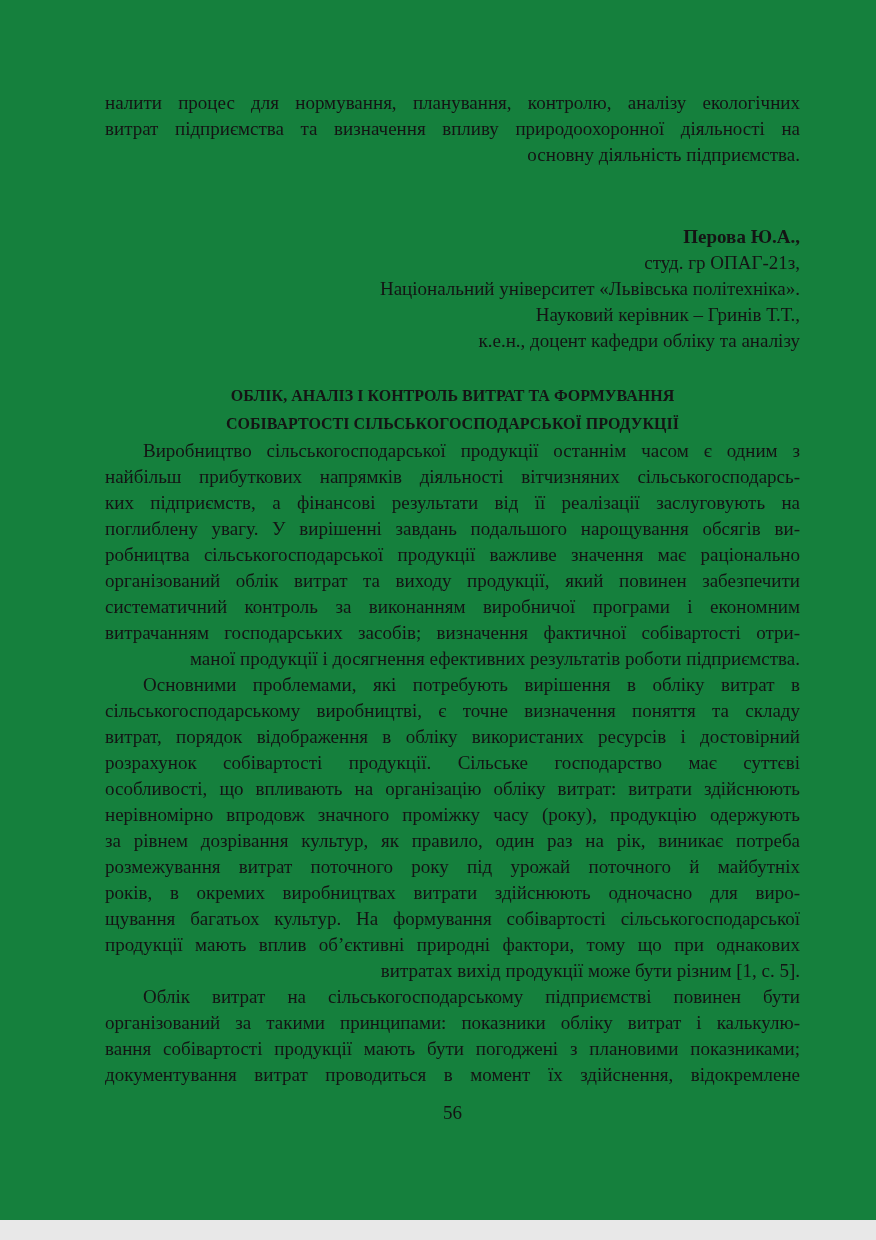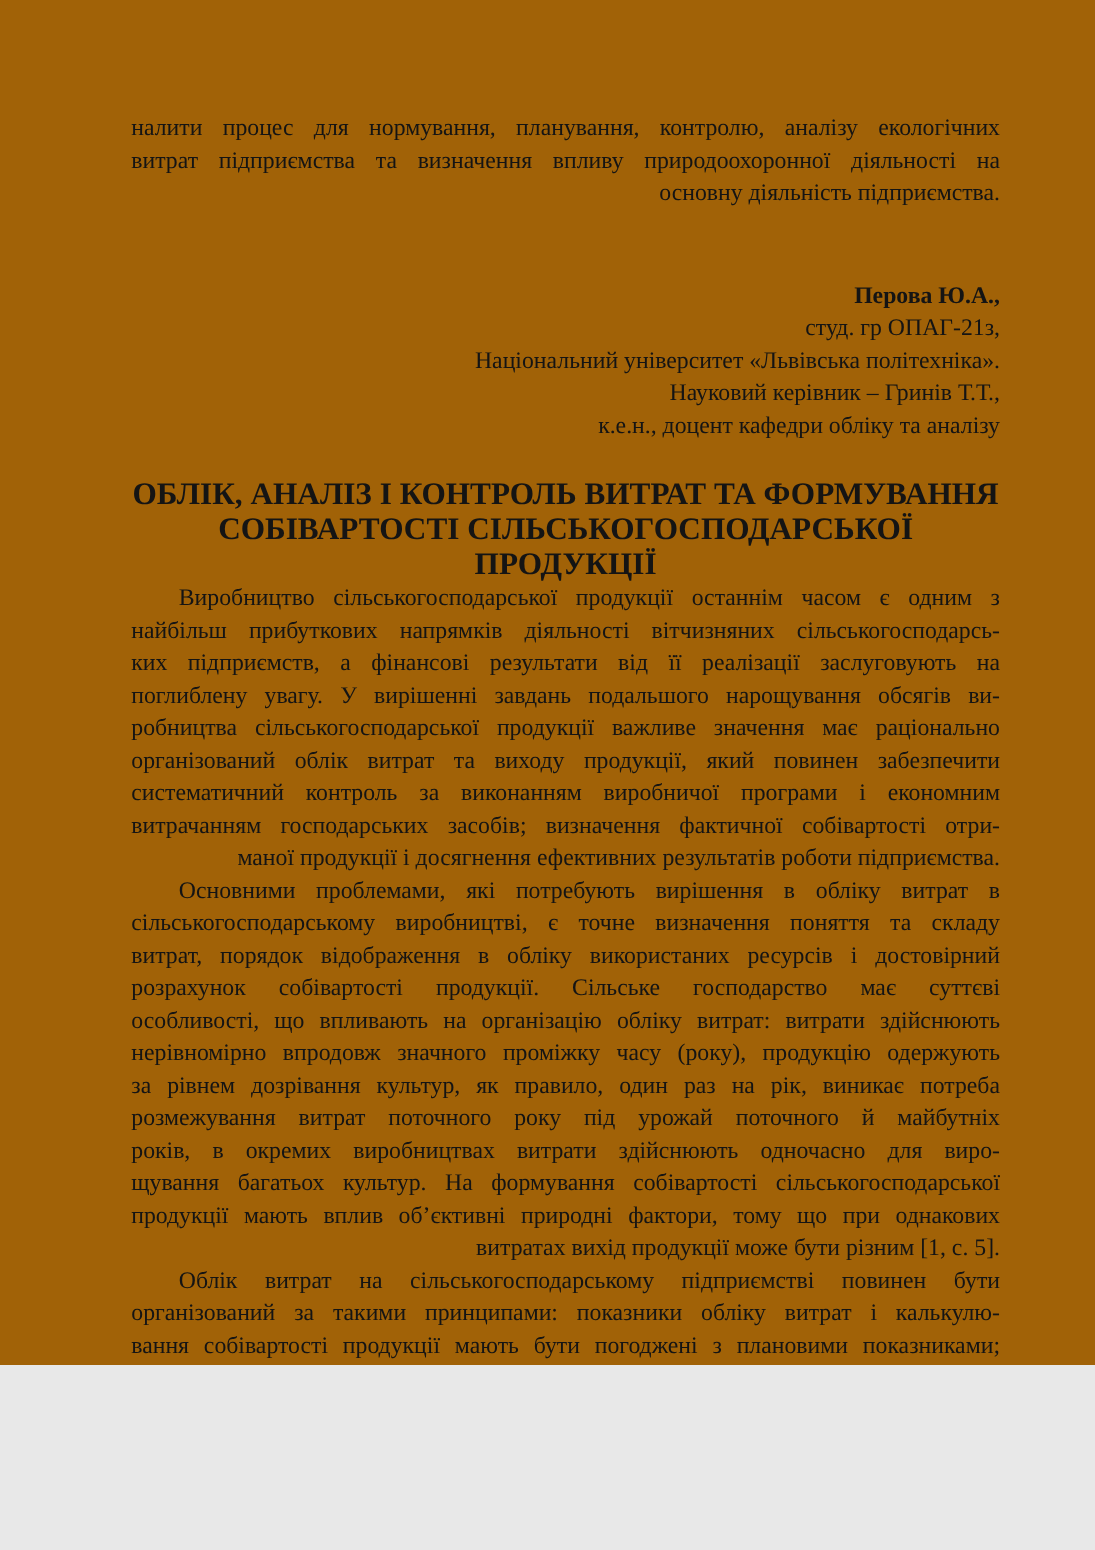--- a/index.html
+++ b/index.html
@@ -4,22 +4,22 @@
 <style>
   * { margin: 0; padding: 0; box-sizing: border-box; }
   html, body { background: #e8e8e8; }
   body {
     width: 876px; height: 1240px;
     font-family: "Liberation Serif", "DejaVu Serif", serif;
     color: #141414;
   }
   .page {
     position: relative;
-    width: 876px; height: 1092px;
-    background: #a16207;
+    width: 876px; height: 1220px;
+    background: #15803d;
     padding: 90px 76px 16px 105px;
     overflow: hidden;
     font-size: 19px;
     line-height: 26px;
   }
   .content { width: 695px; }
 
   
   .line { width: 100%; white-space: normal; }
   .just { text-align: justify; text-align-last: justify; }
@@ -28,21 +28,21 @@
 
   
   .author-block { margin-top: 56px; text-align: right; }
   .author-name { font-weight: bold; }
 
   
   .article-title {
     margin-top: 28px;
     text-align: center;
     font-weight: bold;
-    font-size: 25px;
+    font-size: 16px;
     line-height: 28px;
   }
 
   
   .body-paragraphs { }
 
   
   .page-footer { margin-top: 12px; text-align: center; font-size: 19px; }
 </style>
 </head>

